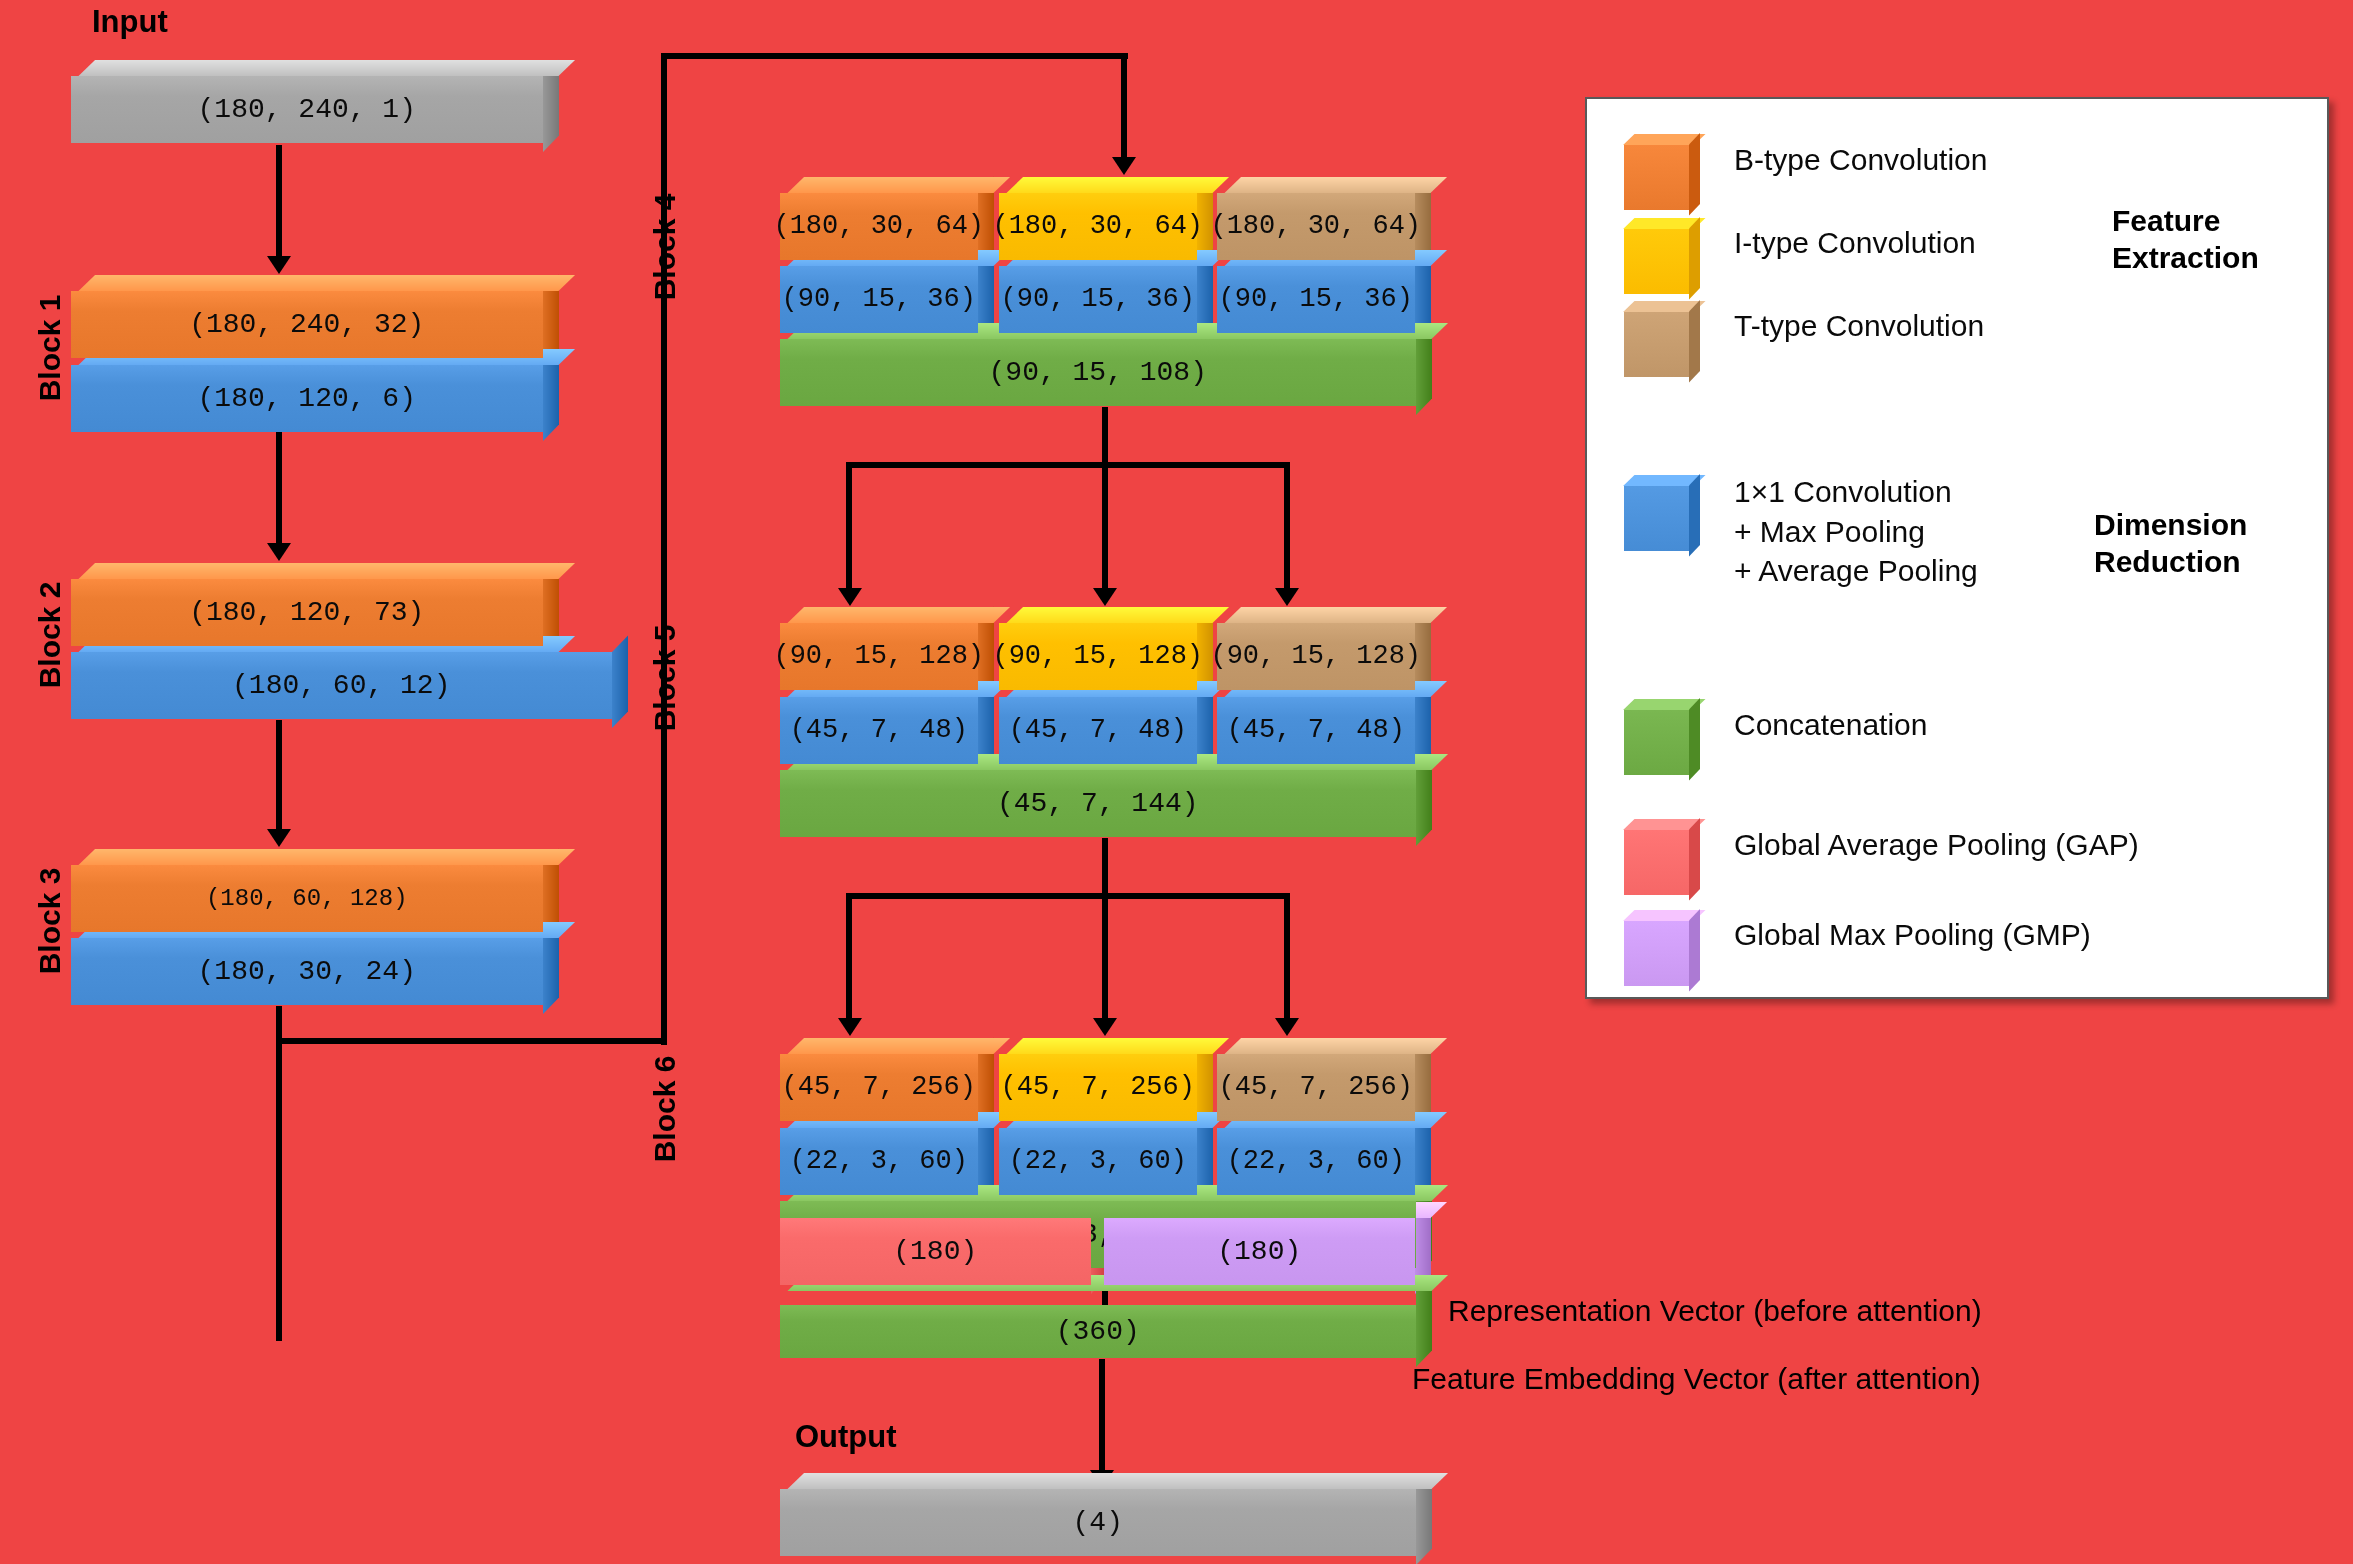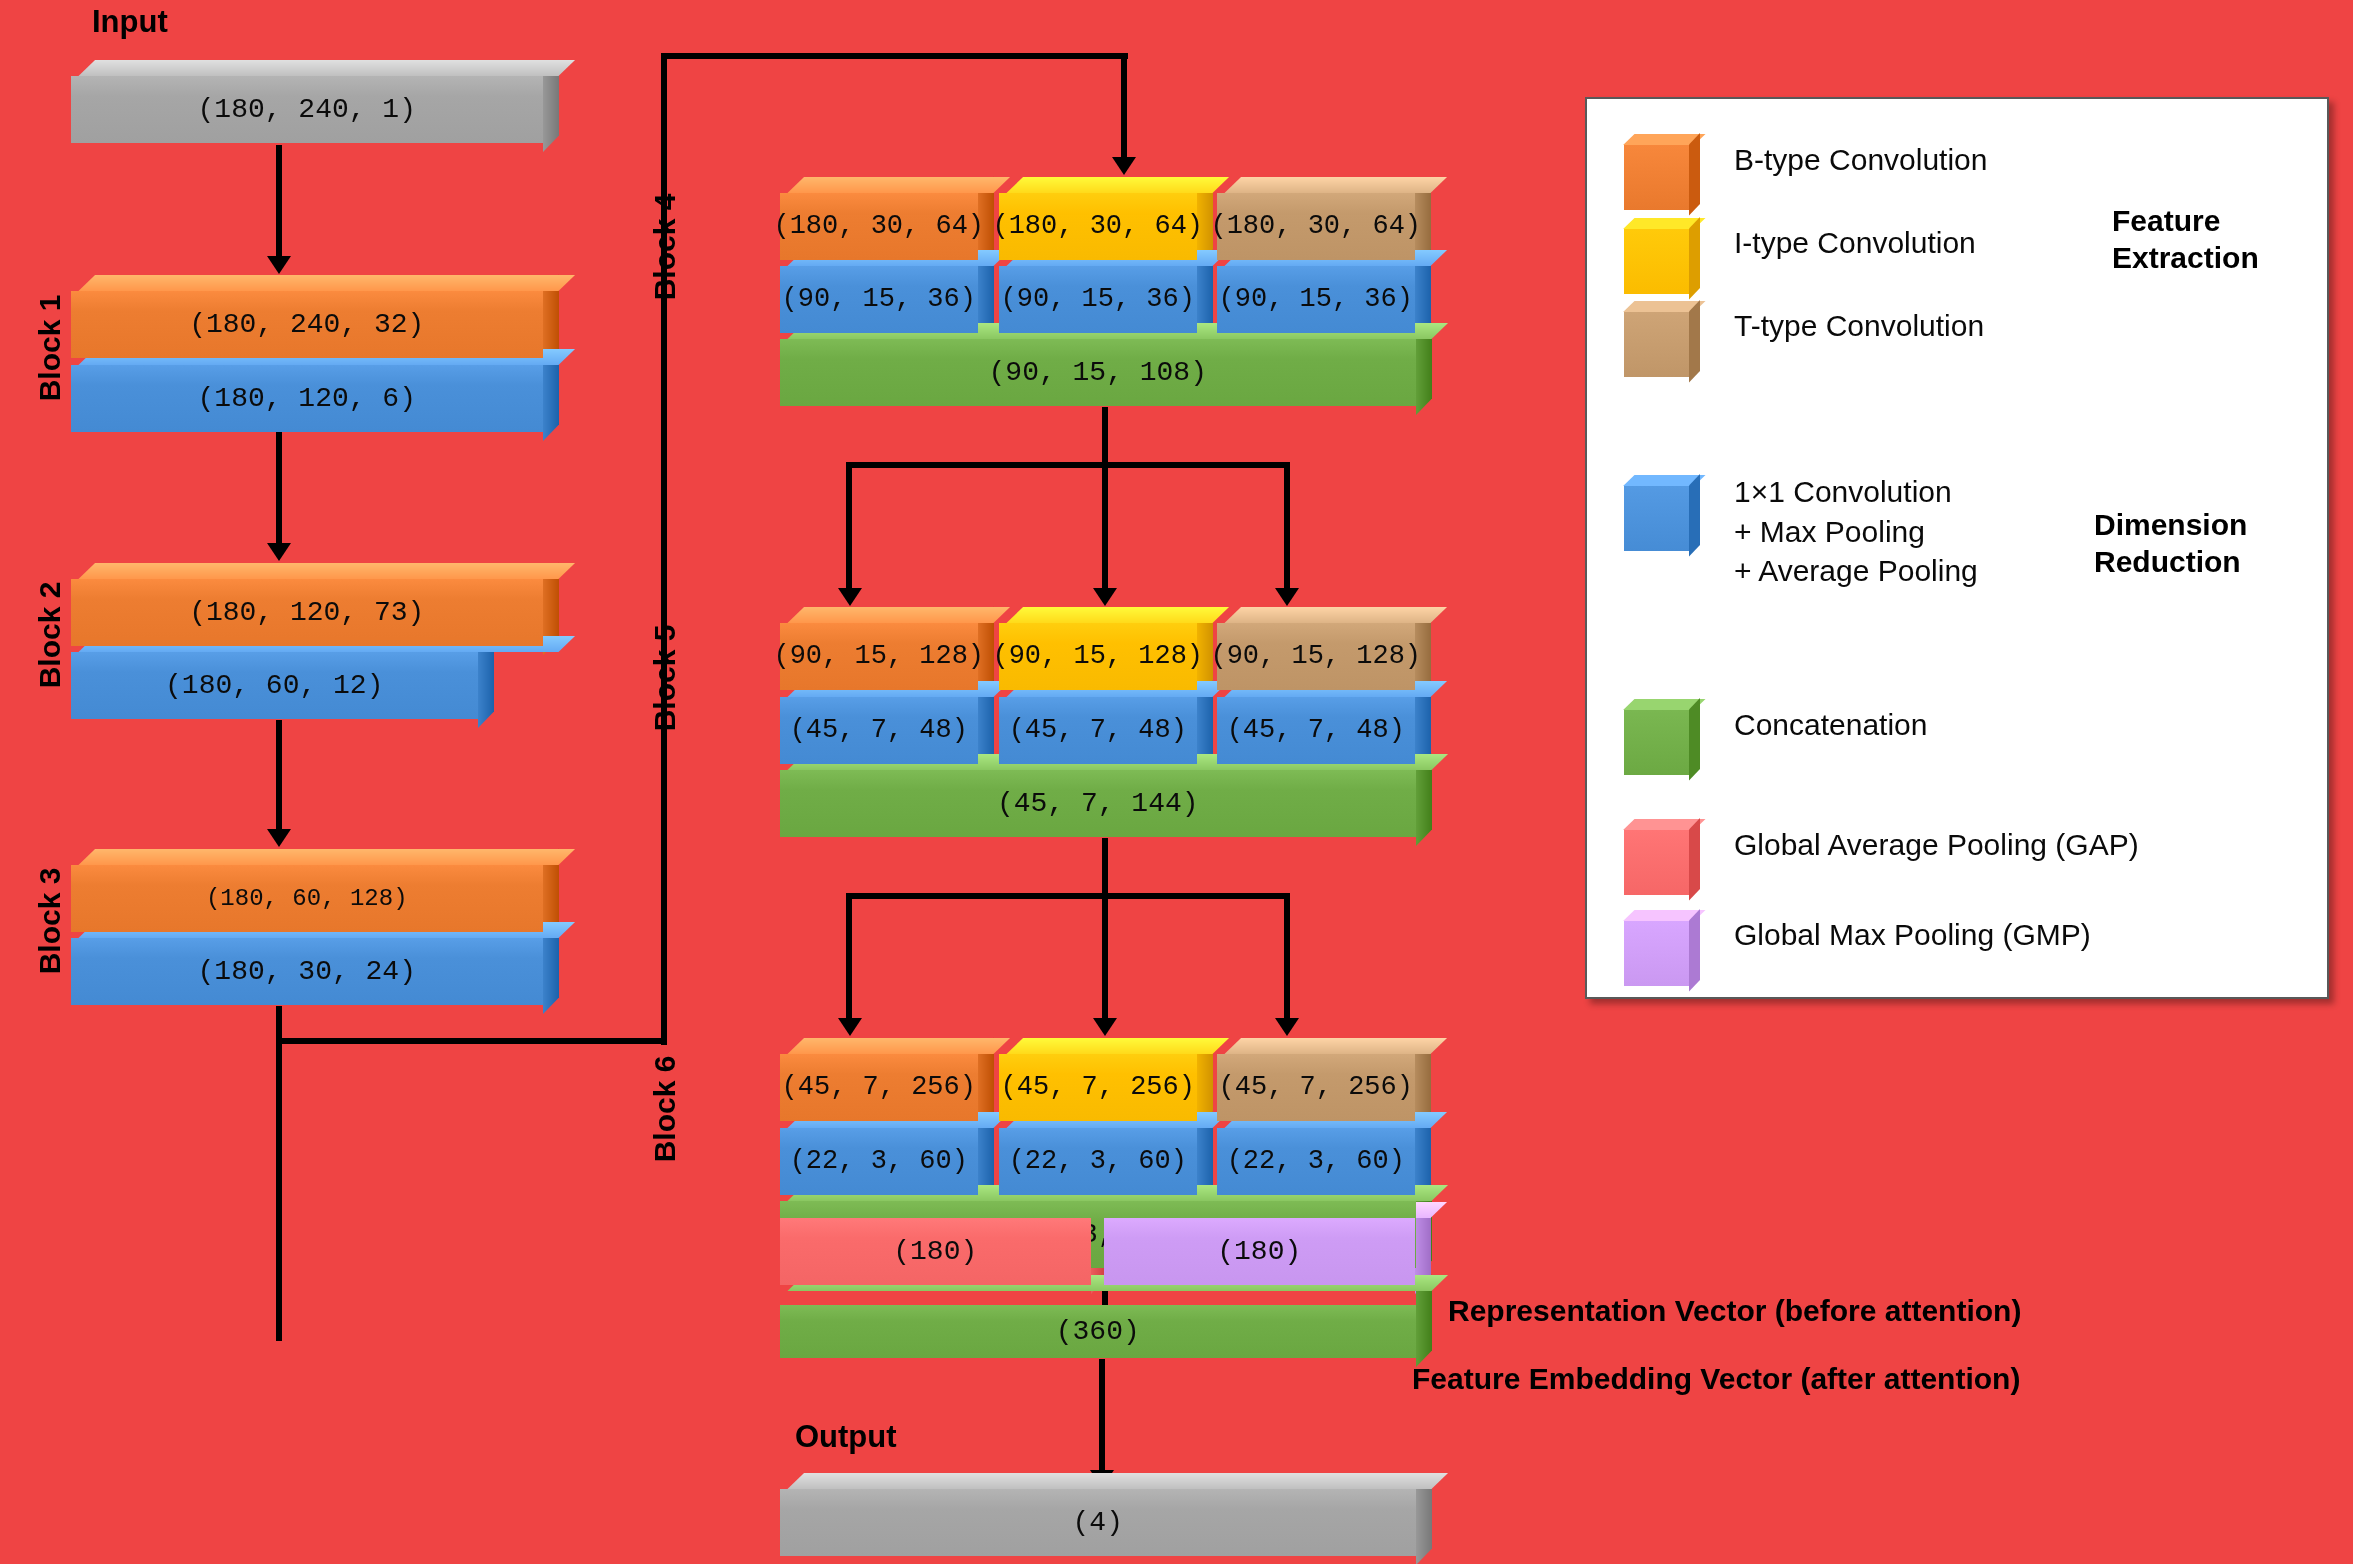--- a/index.html
+++ b/index.html
@@ -28,21 +28,21 @@
   
   #legend{position:absolute;background:#fff;border:2.1px solid #595959;box-shadow:5px 5px 6.4px rgba(0,0,0,.32);}
   .swatch{position:absolute;}
   .sw-f{position:absolute;left:0;top:10px;right:10px;bottom:0;}
   .sw-t{position:absolute;left:0;top:0;height:10px;right:0;}
   .sw-s{position:absolute;right:0;top:0;bottom:0;width:10px;}
   .lgtext{position:absolute;font-size:30px;color:#0a0a0a;line-height:1.32;white-space:pre-line;
           font-family:"Liberation Sans",sans-serif;}
   .lggroup{position:absolute;font-size:30px;font-weight:bold;color:#000;line-height:1.22;white-space:pre-line;
            font-family:"Liberation Sans",sans-serif;}
-  .sidenote{position:absolute;font-size:30px;font-weight:bold;color:#000;white-space:nowrap;
+  .sidenote{position:absolute;font-size:30px;font-weight:normal;color:#000;white-space:nowrap;
             font-family:"Liberation Sans",sans-serif;}
 </style>
 </head>
 <body>
 
 <div id="stage">
     <div class="toplbl" style="left: 92px; top: 4.2px;">Input</div>
     <div class="b3d" style="left: 71px; top: 60px; width: 487px; height: 83px;">
       <div class="t" style="height: 15.5px; background: linear-gradient(rgb(224, 224, 224), rgb(192, 192, 192)); transform: skewX(-46deg); left: 7.5px; width: 480px;"></div>
       <div class="s" style="width: 15.5px; background: linear-gradient(to right, rgb(152, 152, 152), rgb(120, 120, 120)); transform: skewY(-46deg); top: 7.8px; height: 76px;"></div>
@@ -69,21 +69,21 @@
     <div class="blocklbl" style="left: -42px; top: 331px; width: 184px; text-align: center;">Block 1</div>
     <div class="ln" style="left: 276px; top: 432px; width: 6.4px; height: 112px;"></div>
     <div class="arrowhead" style="left: 267px; top: 543px;"></div>
     <div class="b3d" style="left: 71px; top: 563px; width: 487px; height: 83px;">
       <div class="t" style="height: 15.5px; background: linear-gradient(rgb(255, 183, 107), rgb(255, 151, 75)); transform: skewX(-46deg); left: 7.5px; width: 480px;"></div>
       <div class="s" style="width: 15.5px; background: linear-gradient(to right, rgb(223, 111, 35), rgb(191, 79, 3)); transform: skewY(-46deg); top: 7.8px; height: 76px;"></div>
       <div class="f" style="right: 15.5px; top: 15.5px; background: linear-gradient(rgb(251, 139, 63) 0%, rgb(237, 125, 49) 30%, rgb(231, 119, 43) 100%);">
         <span class="txt" style="font-size: 28px;">(180, 120, 73)</span>
       </div>
     </div>
-    <div class="b3d" style="left: 71px; top: 636px; width: 422px; height: 83px;">
+    <div class="b3d" style="left: 71px; top: 636px; width: 556px; height: 83px;">
       <div class="t" style="height: 15.5px; background: linear-gradient(rgb(132, 202, 255), rgb(100, 170, 243)); transform: skewX(-46deg); left: 7.5px; width: 480px;"></div>
       <div class="s" style="width: 15.5px; background: linear-gradient(to right, rgb(60, 130, 203), rgb(28, 98, 171)); transform: skewY(-46deg); top: 7.8px; height: 76px;"></div>
       <div class="f" style="right: 15.5px; top: 15.5px; background: linear-gradient(rgb(88, 158, 231) 0%, rgb(74, 144, 217) 30%, rgb(68, 138, 211) 100%);">
         <span class="txt" style="font-size: 28px;">(180, 60, 12)</span>
       </div>
     </div>
     <div class="blocklbl" style="left: -42px; top: 618px; width: 184px; text-align: center;">Block 2</div>
     <div class="ln" style="left: 276px; top: 720px; width: 6.4px; height: 111px;"></div>
     <div class="arrowhead" style="left: 267px; top: 829px;"></div>
     <div class="b3d" style="left: 71px; top: 849px; width: 487px; height: 83px;">

